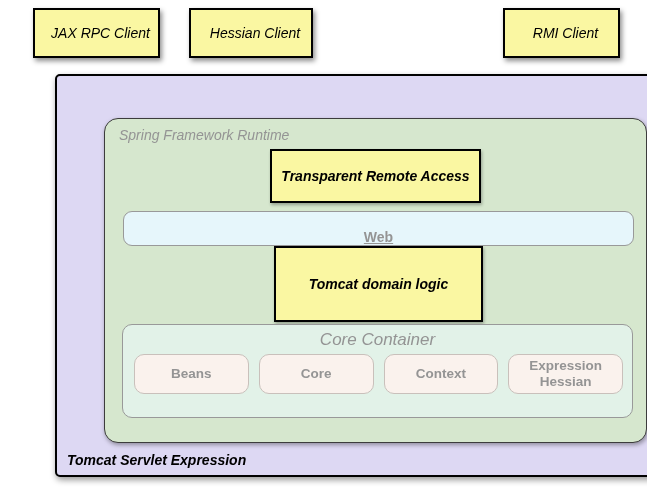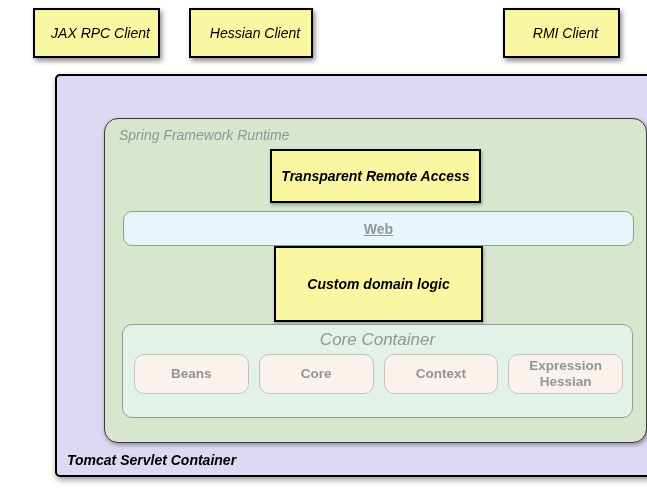--- a/index.html
+++ b/index.html
@@ -91,21 +91,21 @@
   .web-bar {
     position: absolute;
     left: 18px;
     top: 92px;
     width: 511px;
     height: 35px;
     background: var(--web-fill);
     border: 1px solid #999999;
     border-radius: 9px;
     display: flex;
-    align-items: center;
+    align-items: flex-end;
     justify-content: center;
     font-weight: bold;
     font-size: 14px;
     color: var(--muted-text);
     box-sizing: border-box;
     text-decoration: underline;
   }
 
   
   .logic-box {
@@ -196,21 +196,21 @@
 
       <div class="web-bar">
         <span>Web</span>
       </div>
 
       <div class="logic-box remote-access">
         <span>Transparent Remote Access</span>
       </div>
 
       <div class="logic-box domain-logic">
-        <span>Custom domain logic</span>
+        <span>Tomcat domain logic</span>
       </div>
 
       <div class="core-container">
         <div class="core-title">Core Container</div>
         <div class="module-row">
           <div class="module-box">
             <span>Beans</span>
           </div>
           <div class="module-box">
             <span>Core</span>
@@ -218,16 +218,16 @@
           <div class="module-box">
             <span>Context</span>
           </div>
           <div class="module-box">
             <span>Expression Hessian</span>
           </div>
         </div>
       </div>
     </div>
 
-    <div class="tomcat-label">Tomcat Servlet Container</div>
+    <div class="tomcat-label">Tomcat Servlet Expression</div>
   </div>
 
 </div>
 
 </body></html>

